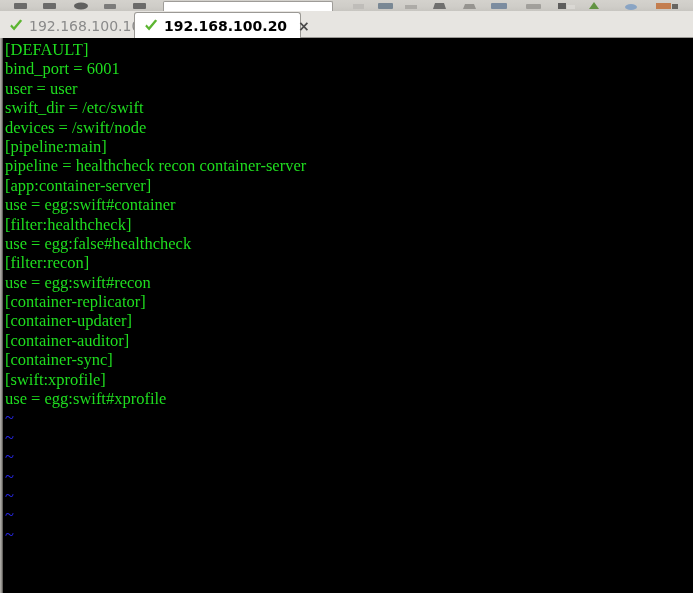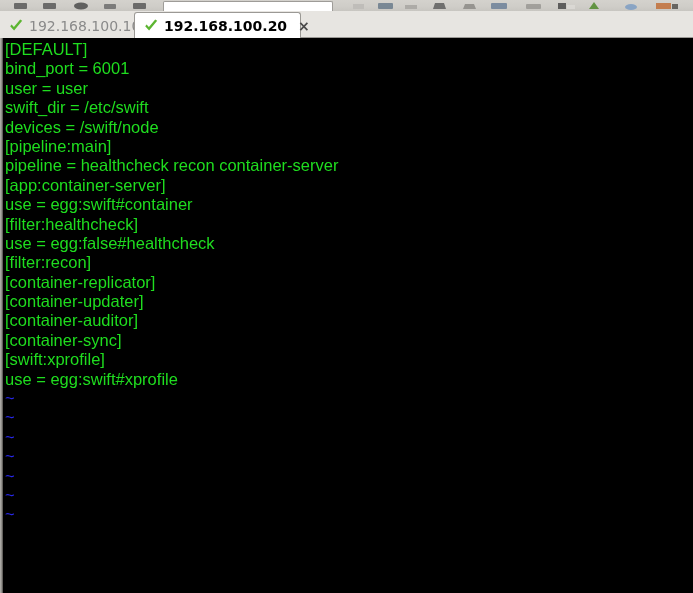--- a/index.html
+++ b/index.html
@@ -116,21 +116,21 @@
     background: linear-gradient(to right, #b9b7b2 0%, #8e8c88 55%, #4a4845 100%);
   }
   .term-body {
     position: absolute;
     left: 5px;
     top: 2px;
     right: 0;
     bottom: 0;
   }
   .line {
-    font-family: Liberation Sans, sans-serif;
+    font-family: Liberation Serif, serif;
     font-size: 16.5px;
     line-height: 19.4px;
     height: 19.4px;
     color: #1fdd1f;
     white-space: pre;
     letter-spacing: 0px;
   }
   .line.tilde {
     color: #2727e8;
   }
@@ -223,20 +223,21 @@
       <div class="line">user = user</div>
       <div class="line">swift_dir = /etc/swift</div>
       <div class="line">devices = /swift/node</div>
       <div class="line">[pipeline:main]</div>
       <div class="line">pipeline = healthcheck recon container-server</div>
       <div class="line">[app:container-server]</div>
       <div class="line">use = egg:swift#container</div>
       <div class="line">[filter:healthcheck]</div>
       <div class="line">use = egg:false#healthcheck</div>
       <div class="line">[filter:recon]</div>
+      <div class="line">use = egg:swift#recon</div>
       <div class="line">[container-replicator]</div>
       <div class="line">[container-updater]</div>
       <div class="line">[container-auditor]</div>
       <div class="line">[container-sync]</div>
       <div class="line">[swift:xprofile]</div>
       <div class="line">use = egg:swift#xprofile</div>
 
       <div class="line tilde">~</div>
       <div class="line tilde">~</div>
       <div class="line tilde">~</div>

